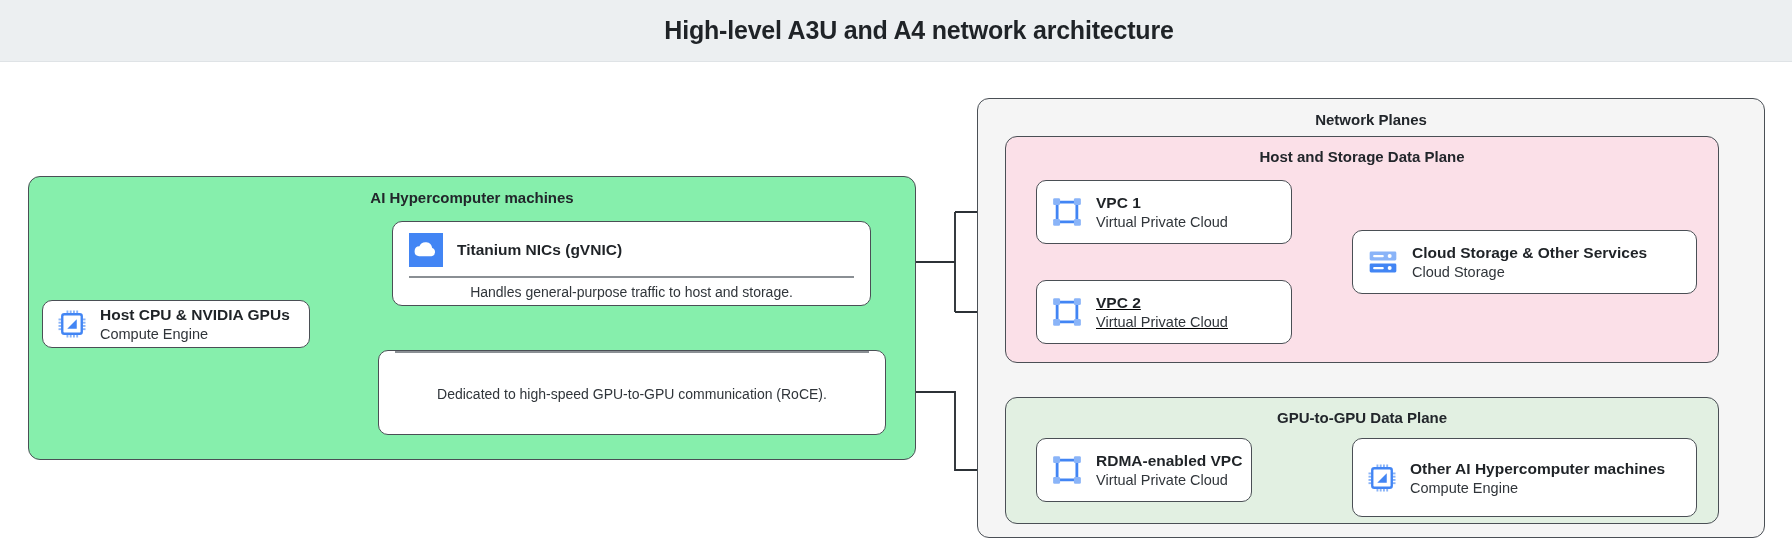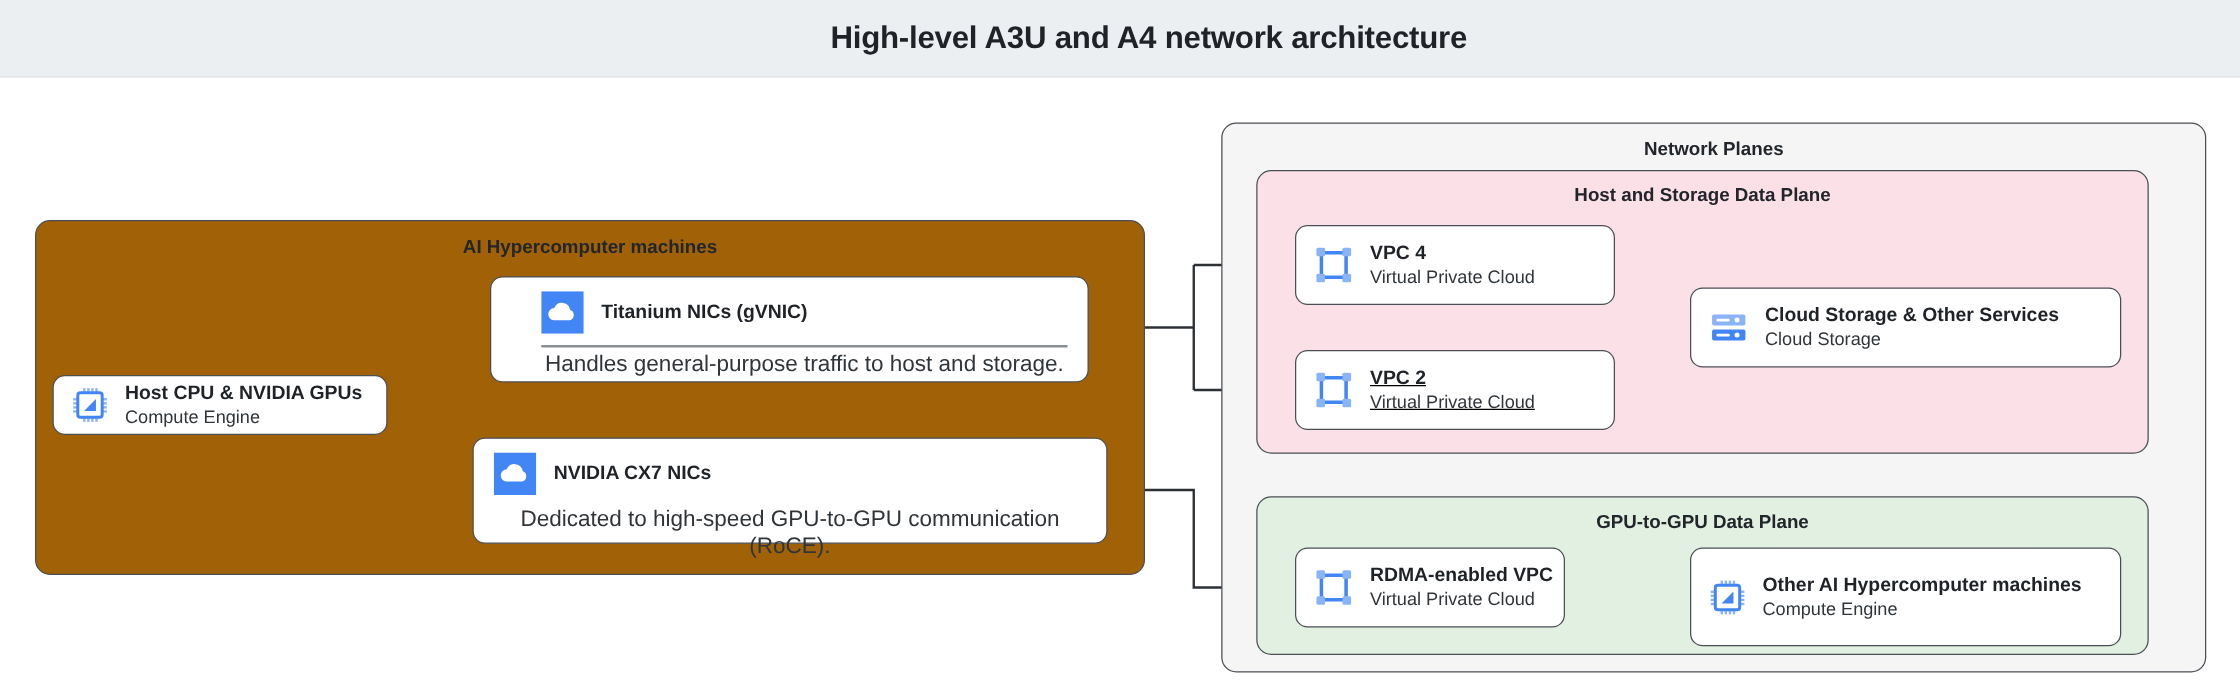--- a/index.html
+++ b/index.html
@@ -24,21 +24,21 @@
   
   .group {
     position: absolute; border: 1.6px solid #4a4f55; border-radius: 12px;
   }
   .group-title {
     position: absolute; left: 0; right: 0; text-align: center;
     font-size: 15px; font-weight: bold; color: #22262b;
   }
 
   .g-machines { left: 28px;  top: 176px; width: 888px; height: 284px;
-                background: #a16207; }
+                background: #86efac; }
   .g-planes   { left: 977px; top: 98px;  width: 788px; height: 440px;
                 background: #f5f5f5; }
   .g-hostdata { left: 1005px;top: 136px; width: 714px; height: 227px;
                 background: #fbe0e8; border-color: #4a4f55; }
   .g-gpudata  { left: 1005px;top: 397px; width: 714px; height: 127px;
                 background: #e2f0e2; border-color: #4a4f55; }
 
   
   .card {
     position: absolute; background: #ffffff;
@@ -53,21 +53,21 @@
   .niccard {
     position: absolute; background: #ffffff;
     border: 1.5px solid #4a4f55; border-radius: 10px;
     display: flex; flex-direction: column;
   }
   .nic-head { display: flex; align-items: center; gap: 14px; padding: 11px 16px 9px 16px; }
   .nic-title { font-size: 15.5px; font-weight: bold; color: #1f2327; }
   .nic-rule { height: 2px; background: #8a8f94; margin: 0 16px; }
   .nic-desc {
     flex: 1; display: flex; align-items: center; justify-content: center;
-    font-size: 18px; color: #30353a; padding: 0 12px; text-align: center;
+    font-size: 14px; color: #30353a; padding: 0 12px; text-align: center;
   }
 
   
   .icon { flex: 0 0 auto; display: block; }
 
   
   .wires { position: absolute; left: 0; top: 0; width: 1792px; height: 560px;
            pointer-events: none; }
 </style>
 </head>
@@ -133,44 +133,35 @@
       </g>
       <rect x="4.2" y="4.2" width="15.6" height="15.6" rx="1.6" fill="none" stroke="#4285f4" stroke-width="1.9"></rect>
       <path d="M8.2 15.8 L15.8 15.8 L15.8 8.2 z" fill="#4285f4"></path>
     </svg>
     <div class="card-text">
       <div class="card-title">Host CPU &amp; NVIDIA GPUs</div>
       <div class="card-sub">Compute Engine</div>
     </div>
   </div>
 
-  <div class="niccard" style="left:392px; top:221px; width:479px; height:85px;padding-left:24px;">
+  <div class="niccard" style="left:392px; top:221px; width:479px; height:85px;">
     <div class="nic-head">
       <svg class="icon" width="34" height="34" viewBox="0 0 24 24">
         <rect x="0" y="0" width="24" height="24" fill="#4285f4"></rect>
         <path d="M7.1 16.4 a3.5 3.5 0 0 1 0.25 -6.98
                  a4.7 4.7 0 0 1 9.0 1.2
                  a3.0 3.0 0 0 1 -0.45 5.78 z" fill="#ffffff"></path>
       </svg>
       <div class="nic-title">Titanium NICs (gVNIC)</div>
     </div>
     <div class="nic-rule"></div>
     <div class="nic-desc">Handles general-purpose traffic to host and storage.</div>
   </div>
 
   <div class="niccard" style="left:378px; top:350px; width:508px; height:85px;">
-    <div class="nic-head">
-      <svg class="icon" width="34" height="34" viewBox="0 0 24 24">
-        <rect x="0" y="0" width="24" height="24" fill="#4285f4"></rect>
-        <path d="M7.1 16.4 a3.5 3.5 0 0 1 0.25 -6.98
-                 a4.7 4.7 0 0 1 9.0 1.2
-                 a3.0 3.0 0 0 1 -0.45 5.78 z" fill="#ffffff"></path>
-      </svg>
-      <div class="nic-title">NVIDIA CX7 NICs</div>
-    </div>
     <div class="nic-rule"></div>
     <div class="nic-desc">Dedicated to high-speed GPU-to-GPU communication (RoCE).</div>
   </div>
 
   <div class="group g-planes">
     <div class="group-title" style="top:12px;">Network Planes</div>
   </div>
 
   <div class="group g-hostdata">
     <div class="group-title" style="top:11px;">Host and Storage Data Plane</div>
@@ -180,21 +171,21 @@
     <svg class="icon" width="32" height="32" viewBox="0 0 24 24">
       <rect x="4.6" y="4.6" width="14.8" height="14.8" rx="1" fill="none" stroke="#4285f4" stroke-width="2.1"></rect>
       <g fill="#8ab4f8">
         <rect x="1.6" y="1.6" width="5.2" height="5.2" rx="1"></rect>
         <rect x="17.2" y="1.6" width="5.2" height="5.2" rx="1"></rect>
         <rect x="1.6" y="17.2" width="5.2" height="5.2" rx="1"></rect>
         <rect x="17.2" y="17.2" width="5.2" height="5.2" rx="1"></rect>
       </g>
     </svg>
     <div class="card-text">
-      <div class="card-title">VPC 4</div>
+      <div class="card-title">VPC 1</div>
       <div class="card-sub">Virtual Private Cloud</div>
     </div>
   </div>
 
   <div class="card" style="left:1036px; top:280px; width:256px; height:64px;text-decoration:underline;">
     <svg class="icon" width="32" height="32" viewBox="0 0 24 24">
       <rect x="4.6" y="4.6" width="14.8" height="14.8" rx="1" fill="none" stroke="#4285f4" stroke-width="2.1"></rect>
       <g fill="#8ab4f8">
         <rect x="1.6" y="1.6" width="5.2" height="5.2" rx="1"></rect>
         <rect x="17.2" y="1.6" width="5.2" height="5.2" rx="1"></rect>

